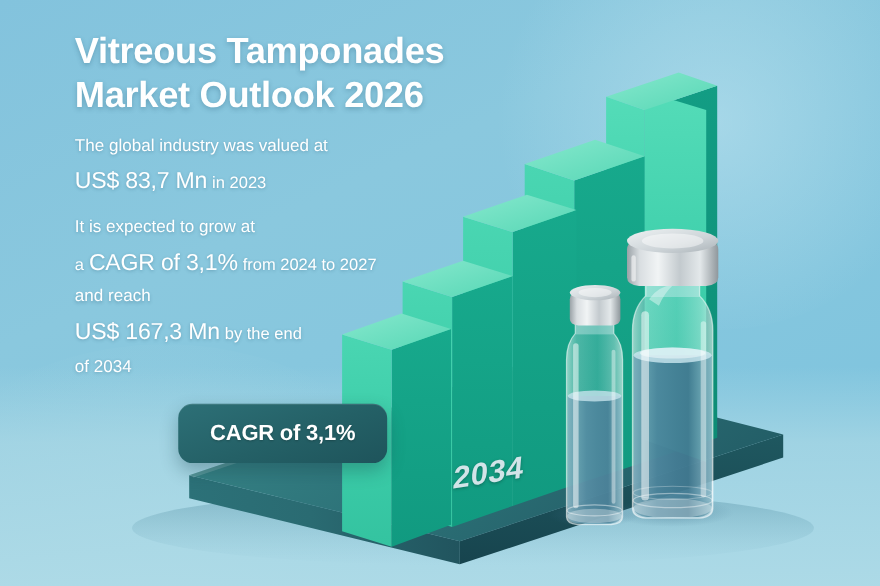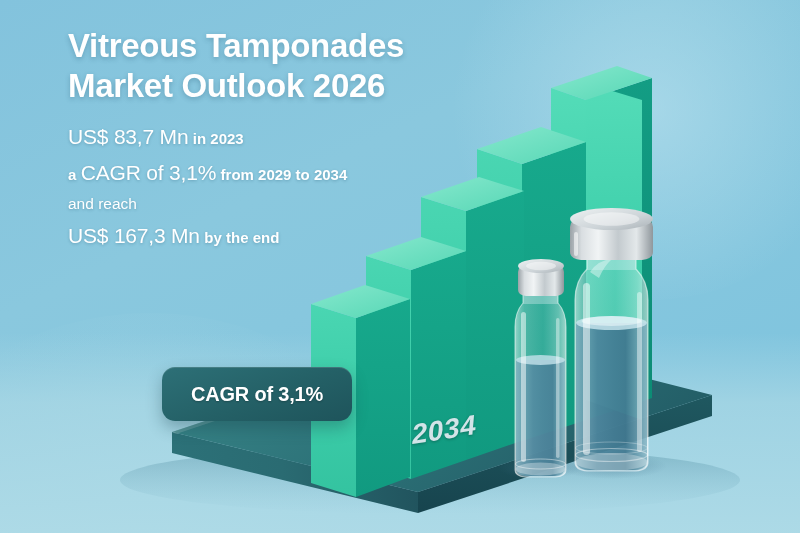--- a/index.html
+++ b/index.html
@@ -62,21 +62,21 @@
   .para {
     margin: 0 0 6px 0;
     color: #ffffff;
     line-height: 1.42;
     text-shadow: 0 1px 3px rgba(30,80,105,0.32);
   }
   .para.gap { margin-top: 16px; }
   .t-reg  { font-size: 15.5px; font-weight: normal; }
   .t-big  { font-size: 21px;   font-weight: normal; letter-spacing: -0.2px; }
   .t-mid  { font-size: 15.5px; font-weight: normal; }
-  .inline-reg { font-size: 15px; font-weight: bold; }
+  .inline-reg { font-size: 15px; font-weight: normal; }
 
   
   .badge {
     position: absolute;
     left: 162px;
     top: 367px;
     width: 190px;
     height: 54px;
     border-radius: 13px;
     background: linear-gradient(160deg, #2d7077 0%, #246066 55%, #1e545b 100%);
@@ -346,39 +346,42 @@
       </g>
     </svg>
   </div>
 
   <div class="copy">
     <h1 class="title">
       <span>Vitreous Tamponades</span><br>
       <span>Market Outlook 2026</span>
     </h1>
 
+    <p class="para t-reg">The global industry was valued at</p>
 
     <p class="para">
       <span class="t-big">US$ 83,7 Mn</span>
       <span class="inline-reg">in 2023</span>
     </p>
 
+    <p class="para t-reg gap">It is expected to grow at</p>
 
     <p class="para">
       <span class="inline-reg">a</span>
       <span class="t-big">CAGR of 3,1%</span>
-      <span class="inline-reg">from 2029 to 2034</span>
+      <span class="inline-reg">from 2024 to 2027</span>
     </p>
 
     <p class="para t-reg">and reach</p>
 
     <p class="para">
       <span class="t-big">US$ 167,3 Mn</span>
       <span class="inline-reg">by the end</span>
     </p>
 
+    <p class="para t-mid">of 2034</p>
   </div>
 
   <div class="badge">
     <span class="badge-label">CAGR of 3,1%</span>
   </div>
 
 </div>
 
 </body></html>

